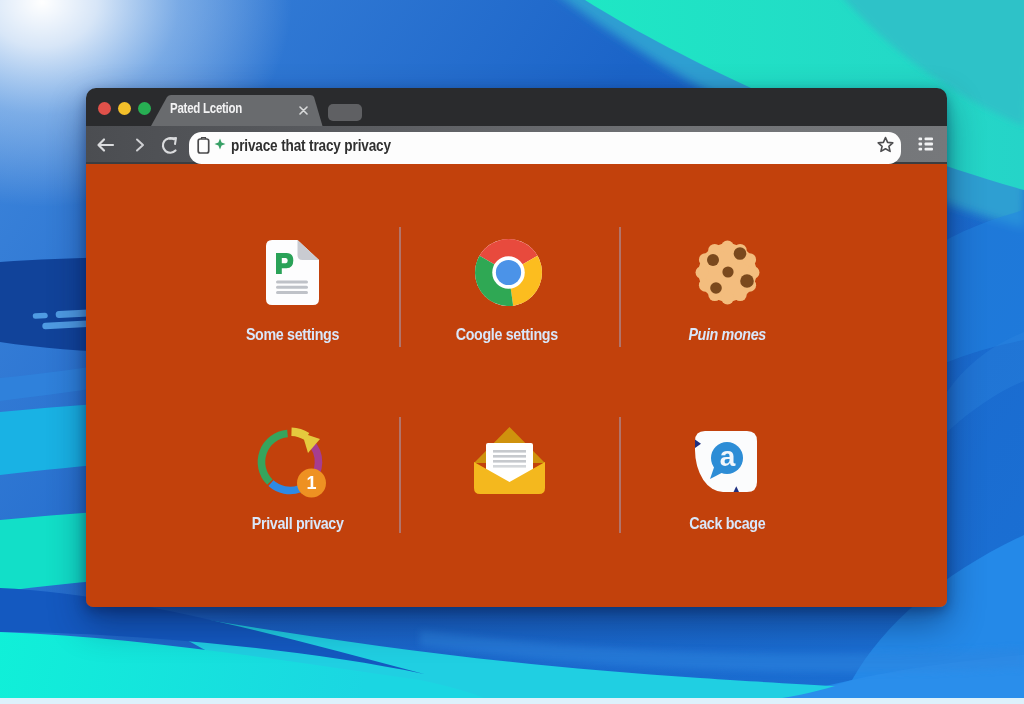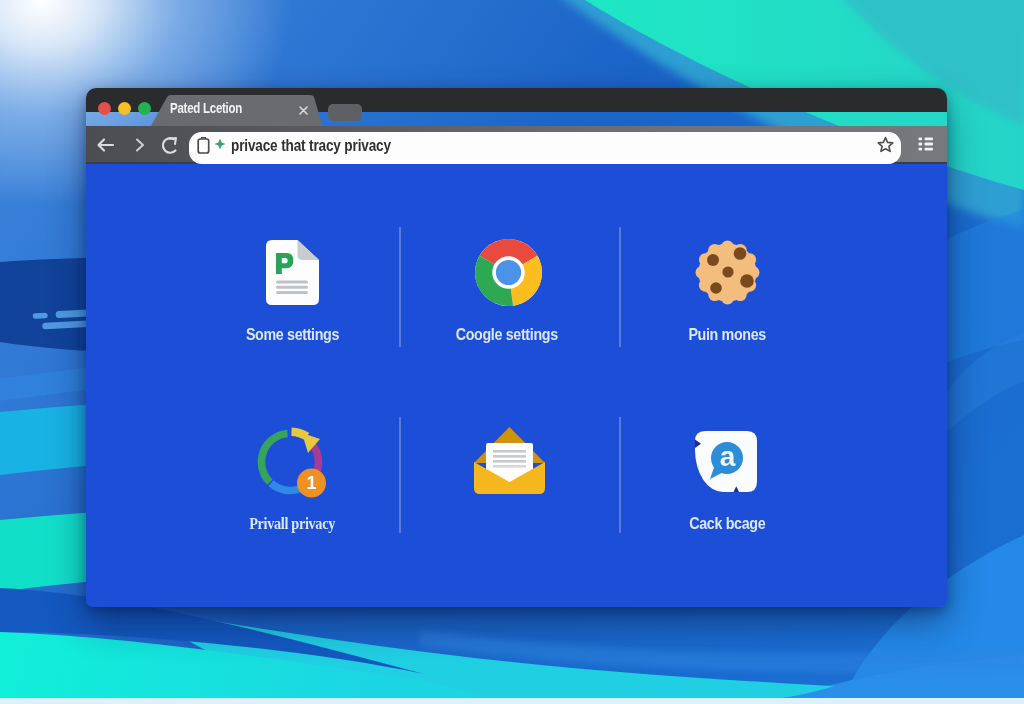--- a/index.html
+++ b/index.html
@@ -1,32 +1,32 @@
 <!DOCTYPE html>
 <html><head>
 <meta charset="utf-8">
 <style>
   html,body{margin:0;padding:0;}
   body{width:1024px;height:704px;overflow:hidden;position:relative;font-family:"Liberation Sans",sans-serif;-webkit-font-smoothing:antialiased;}
   #bg{position:absolute;left:0;top:0;}
   #win{position:absolute;left:86px;top:88px;width:861px;height:519px;border-radius:10px 10px 7px 7px;
        box-shadow:0 16px 36px rgba(4,18,60,.45),0 4px 12px rgba(4,18,60,.35);overflow:hidden;}
-  #tabbar{position:absolute;left:0;top:0;width:861px;height:24px;background:#2a2b2d;}
+  #tabbar{position:absolute;left:0;top:0;width:861px;height:38px;background:#2a2b2d;}
   .light{position:absolute;top:13.5px;width:13px;height:13px;border-radius:50%;}
   #tab{position:absolute;left:0;top:7px;width:861px;height:31px;}
   #tabtext{position:absolute;left:84px;top:12px;color:#f2f2f3;font-size:14px;font-weight:bold;
            letter-spacing:-.3px;transform:scaleX(.82);transform-origin:0 0;white-space:nowrap;}
   #stub{position:absolute;left:242px;top:16px;width:34px;height:17px;border-radius:5px;background:#5f6063;}
   #navbar{position:absolute;left:0;top:38px;width:861px;height:36px;
           background:linear-gradient(90deg,#4b4d51 0%,#5c5e62 35%,#717376 70%,#76787b 100%);
           border-bottom:2px solid #3c3d40;}
   #urlbar{position:absolute;left:103px;top:6px;width:712px;height:32px;background:#fdfdfd;border-radius:12.5px;}
   #urltext{position:absolute;left:42px;top:3.5px;color:#303030;font-size:17px;letter-spacing:-.2px;
            transform:scaleX(.80);transform-origin:0 0;white-space:nowrap;font-weight:bold;}
-  #content{position:absolute;left:0;top:76px;width:861px;height:443px;background:#1d4ed8;}
+  #content{position:absolute;left:0;top:76px;width:861px;height:443px;background:#c2410c;}
   .divider{position:absolute;width:1.5px;background:rgba(160,180,225,.45);}
   .label{position:absolute;width:240px;text-align:center;color:#d9e7fa;font-size:17px;font-weight:bold;
          letter-spacing:-.4px;white-space:nowrap;}
   .lwrap{display:inline-block;transform:scaleX(.84);transform-origin:50% 50%;}
   .icon{position:absolute;}
 </style>
 </head>
 <body>
 <svg id="bg" width="1024" height="704" viewBox="0 0 1024 704">
   <defs>
@@ -181,39 +181,39 @@
         <circle cx="55.6" cy="20.7" r="6.5"></circle>
       </g>
       <g fill="#7a491d">
         <circle cx="19" cy="21" r="6"></circle>
         <circle cx="46" cy="14.5" r="6.3"></circle>
         <circle cx="34" cy="33" r="5.6"></circle>
         <circle cx="53" cy="42" r="6.8"></circle>
         <circle cx="22" cy="49" r="5.8"></circle>
       </g>
     </svg>
-    <div class="label" style="left:521px;top:161px;"><span class="lwrap">Puin mones</span></div>
+    <div class="label" style="left:521px;top:161px;font-style:italic;"><span class="lwrap">Puin mones</span></div>
 
     <svg class="icon" style="left:168px;top:262px;" width="74" height="74" viewBox="0 0 74 74">
       <g fill="none" stroke-width="7.6">
         <path d="M16.0,56.0 A28.5,28.5 0 0 1 7.6,31.5" stroke="#2a7fe2" transform="rotate(8 36 36)" opacity="0"></path>
 
         <path d="M15.85,56.15 A28.5,28.5 0 0 1 33.52,7.54" stroke="#36a45c"></path>
 
         <path d="M45.75,62.78 A28.5,28.5 0 0 1 16.93,57.18" stroke="#2e8ae4"></path>
 
         <path d="M56.15,15.85 A28.5,28.5 0 0 1 55.07,57.18" stroke="#a63d90"></path>
       </g>
 
       <path d="M37.5,5.7 A30,30 0 0 1 53,10.5" fill="none" stroke="#e5c93e" stroke-width="8.5"></path>
       <path d="M48,7 L66,13 L54,27 Z" fill="#e5c93e"></path>
       <circle cx="57.5" cy="57" r="14.5" fill="#ee9122"></circle>
       <text x="57.5" y="63" text-anchor="middle" font-family="'Liberation Sans',sans-serif" font-size="18" font-weight="bold" fill="#fff">1</text>
     </svg>
-    <div class="label" style="left:86px;top:350px;font-family:Liberation Serif, serif;"><span class="lwrap">Privall privacy</span></div>
+    <div class="label" style="left:92px;top:350px;"><span class="lwrap">Privall privacy</span></div>
 
     <svg class="icon" style="left:388px;top:262px;" width="71" height="68" viewBox="0 0 71 68">
       <path d="M0,37 L35.5,1 L71,37 Z" fill="#cf920d"></path>
       <rect x="12" y="17" width="47" height="45" rx="2" fill="#fff"></rect>
       <rect x="19" y="24" width="33" height="2.6" fill="#c6c9cd"></rect>
       <rect x="19" y="29" width="33" height="2.6" fill="#c6c9cd"></rect>
       <rect x="19" y="34" width="33" height="2.6" fill="#c6c9cd"></rect>
       <rect x="19" y="39" width="33" height="2.6" fill="#d4d7da"></rect>
       <path d="M0,36 L35.5,56 L71,36 L71,62 Q71,68 65,68 L6,68 Q0,68 0,62 Z" fill="#f4b81e"></path>
     </svg>

